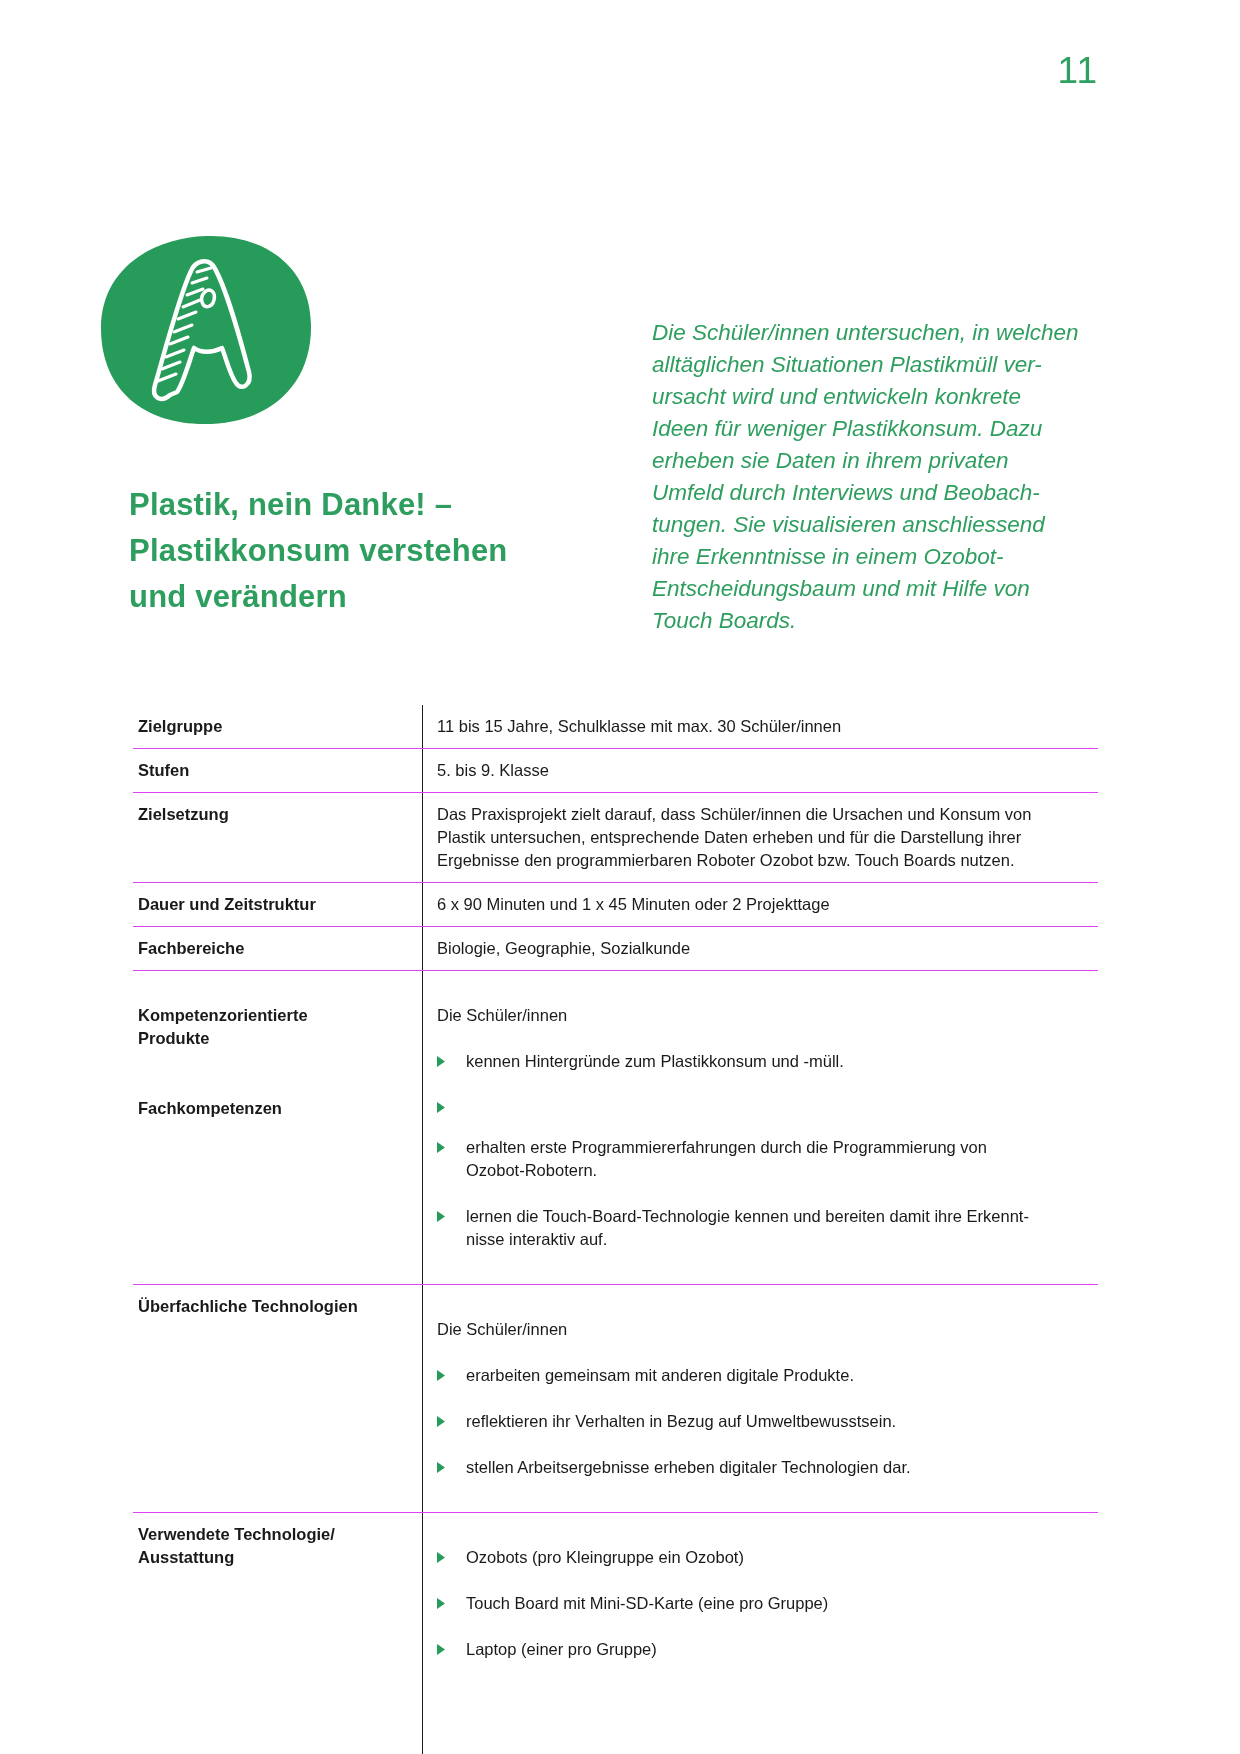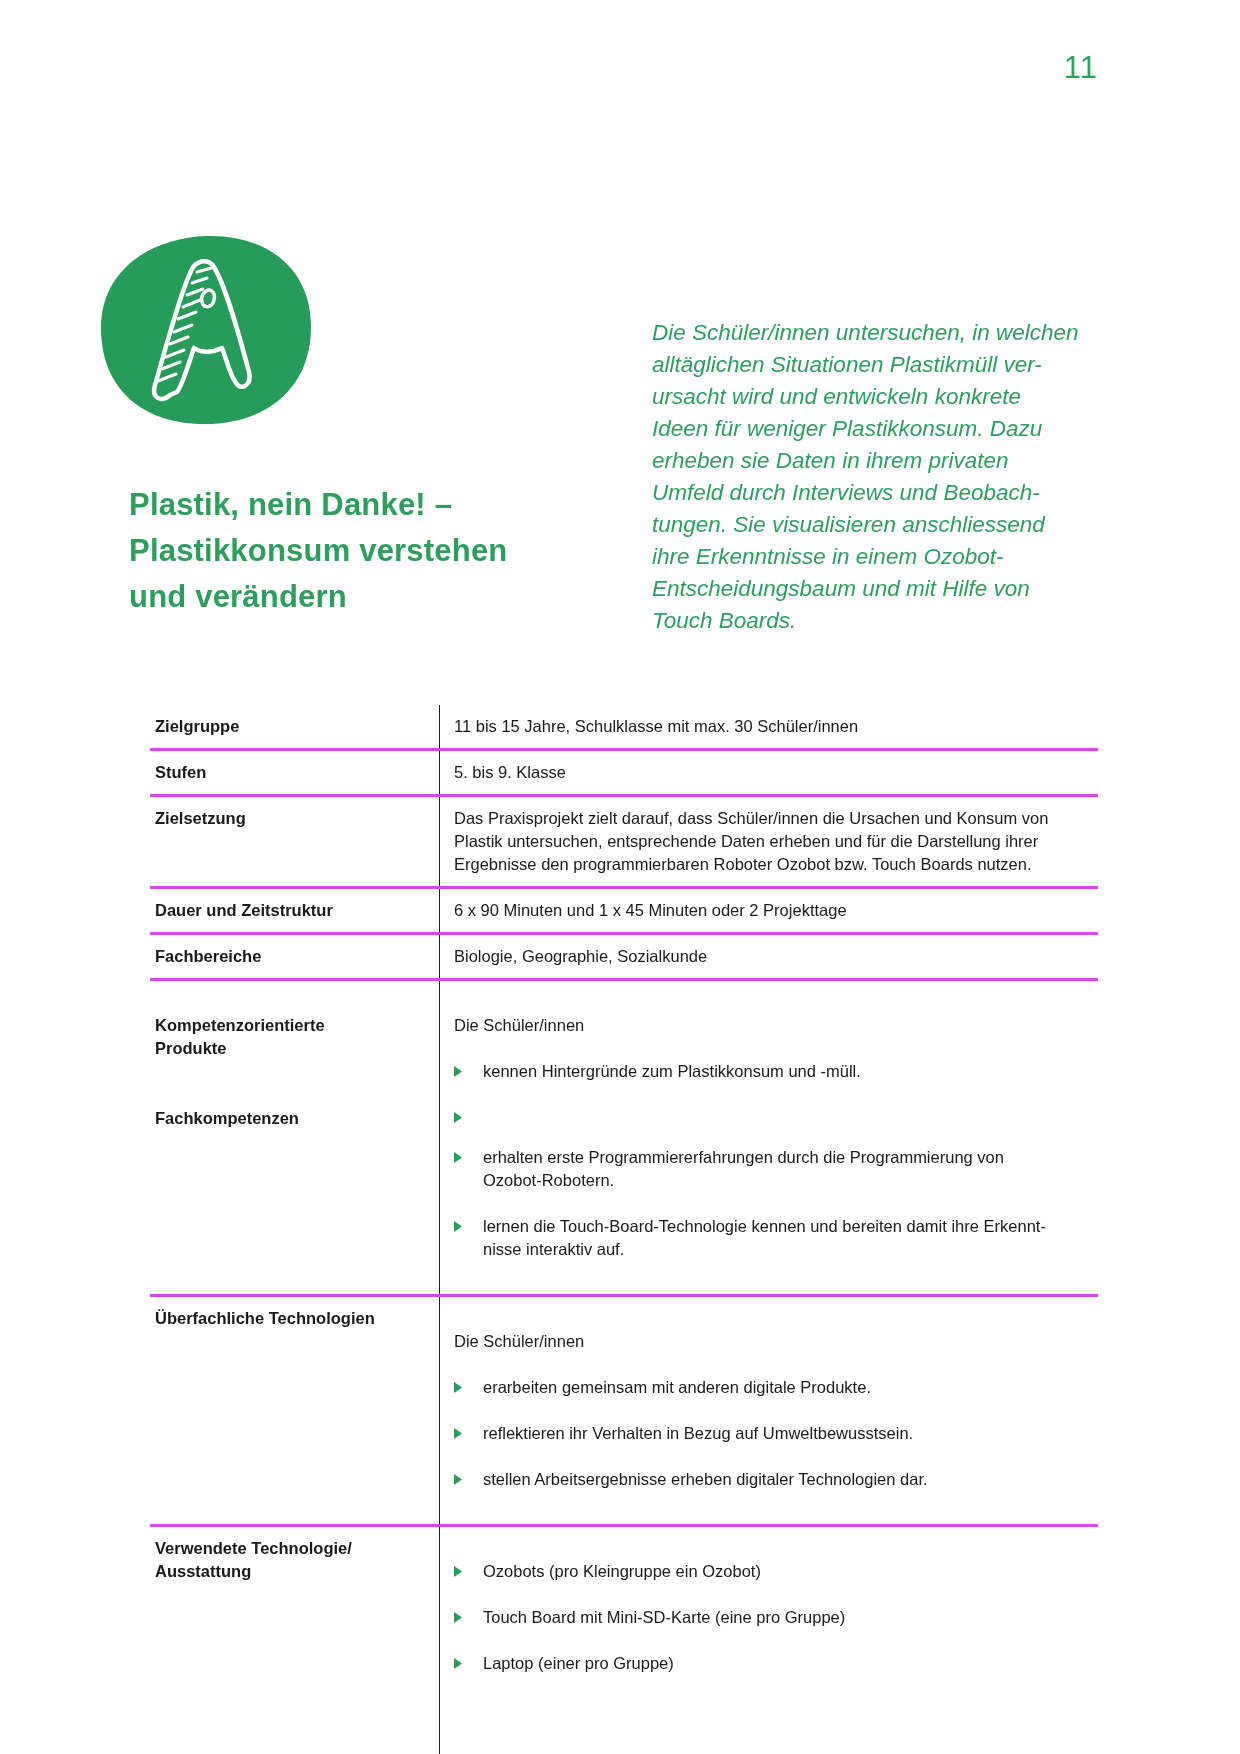--- a/index.html
+++ b/index.html
@@ -6,21 +6,21 @@
   body {
     width: 1240px; height: 1754px;
     background: #ffffff;
     font-family: "Liberation Sans", sans-serif;
     color: #1a1a1a;
     position: relative;
     overflow: hidden;
   }
   .page-number {
     position: absolute; top: 50px; right: 142px;
-    font-size: 31px; font-weight: 400; color: #2FA062;
+    font-size: 37px; font-weight: 400; color: #2FA062;
     letter-spacing: 1px;
   }
   .icon-blob {
     position: absolute; left: 98px; top: 233px;
     width: 216px; height: 194px;
   }
   .title {
     position: absolute; left: 129px; top: 482px;
     margin: 0; font-size: 31px; font-weight: 700;
     line-height: 46px; color: #2E9E5F;
@@ -29,22 +29,22 @@
   .intro {
     position: absolute; left: 635px; top: 300px; width: 460px;
     margin: 17px; font-style: italic; font-size: 22.5px;
     line-height: 32px; color: #2E9E5F;
     white-space: pre-line;
   }
   .tbl {
     position: absolute; left: 133px; top: 705px; width: 965px;
     font-size: 16.5px; line-height: 23px;
   }
-  .row { display: flex; margin-left: 17px; }
-  .row + .row { border-top: 3px solid #d946ef; }
+  .row { display: flex; }
+  .row + .row { border-top: 1px solid #d946ef; }
   .lbl {
     flex: 0 0 290px; width: 290px; box-sizing: border-box;
     border-right: 1px solid #1c1c1c;
     font-weight: bold; padding: 10px 12px 10px 5px;
     white-space: pre-line;
   }
   .val { flex: 1; padding: 10px 4px 10px 14px; white-space: pre-line; }
   .sublabel { margin-top: 24px; }
   .bullet { display: flex; }
   .tri {

